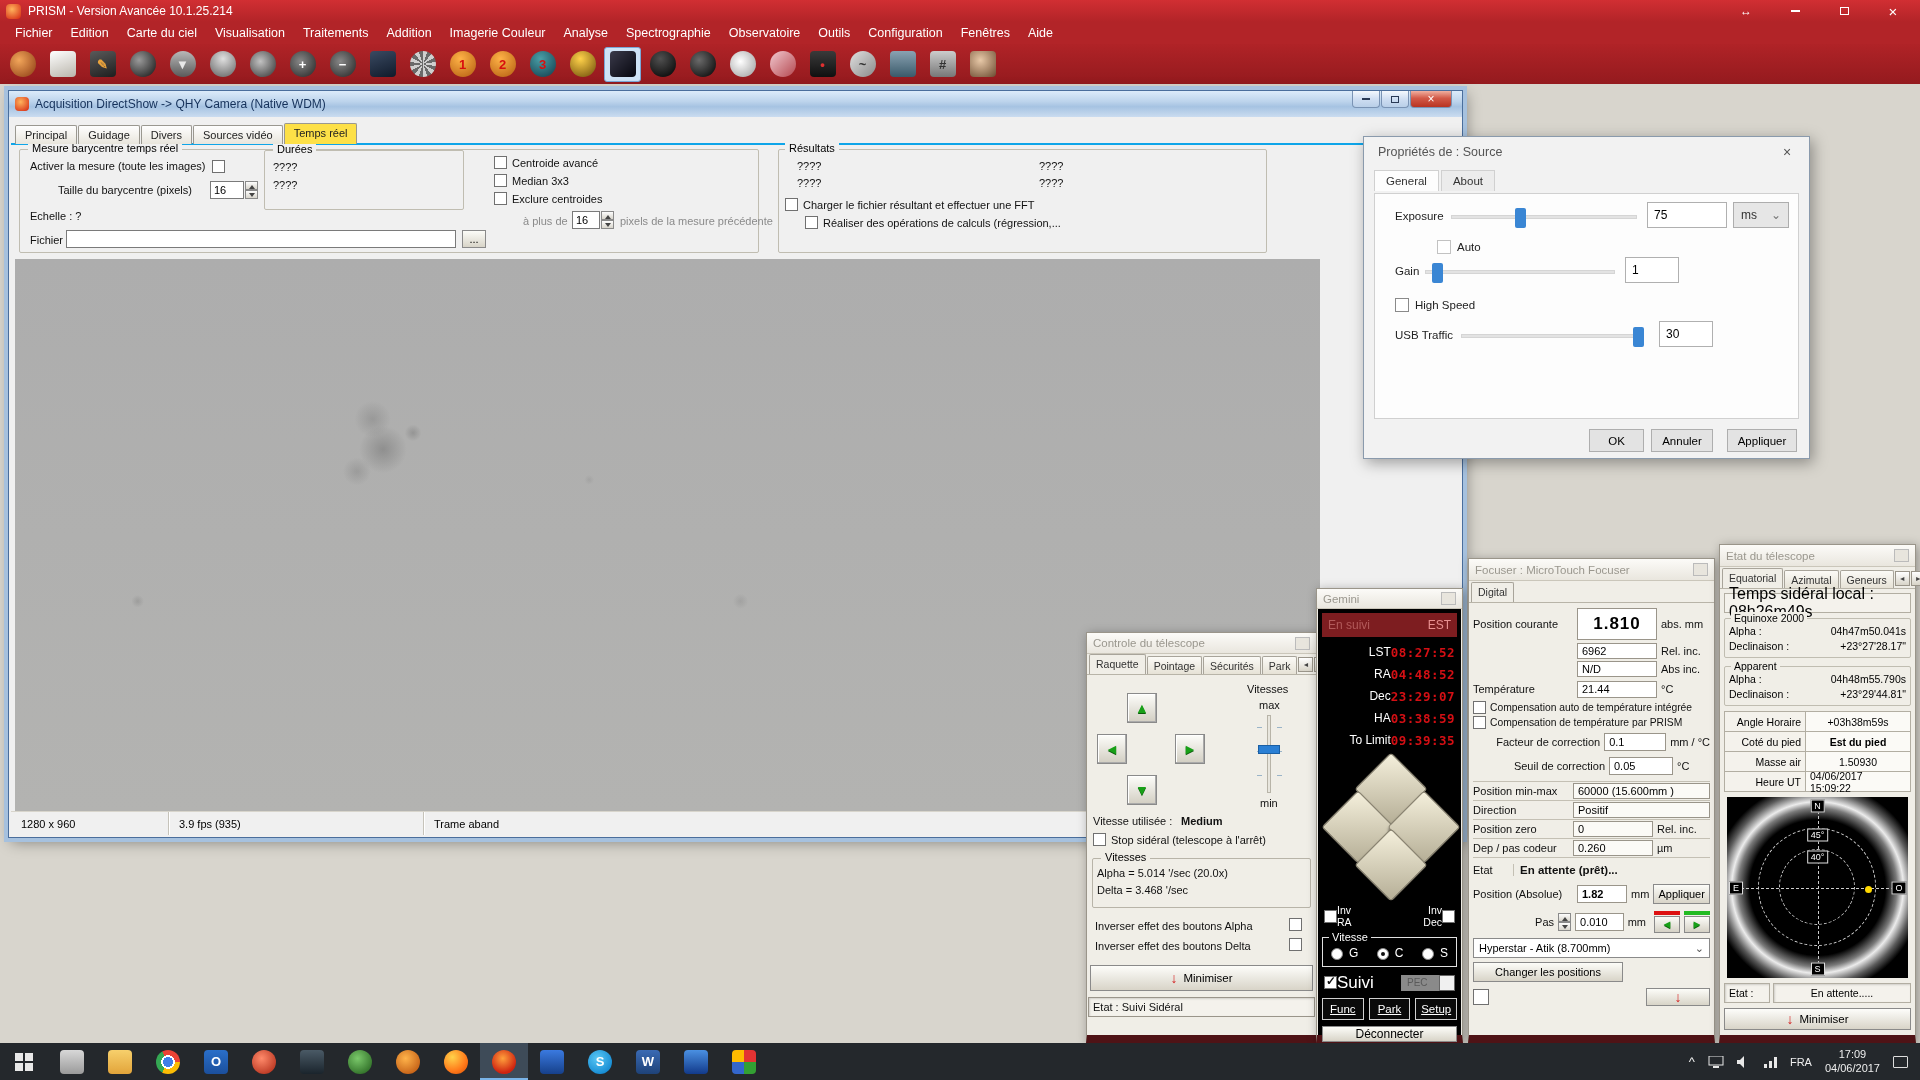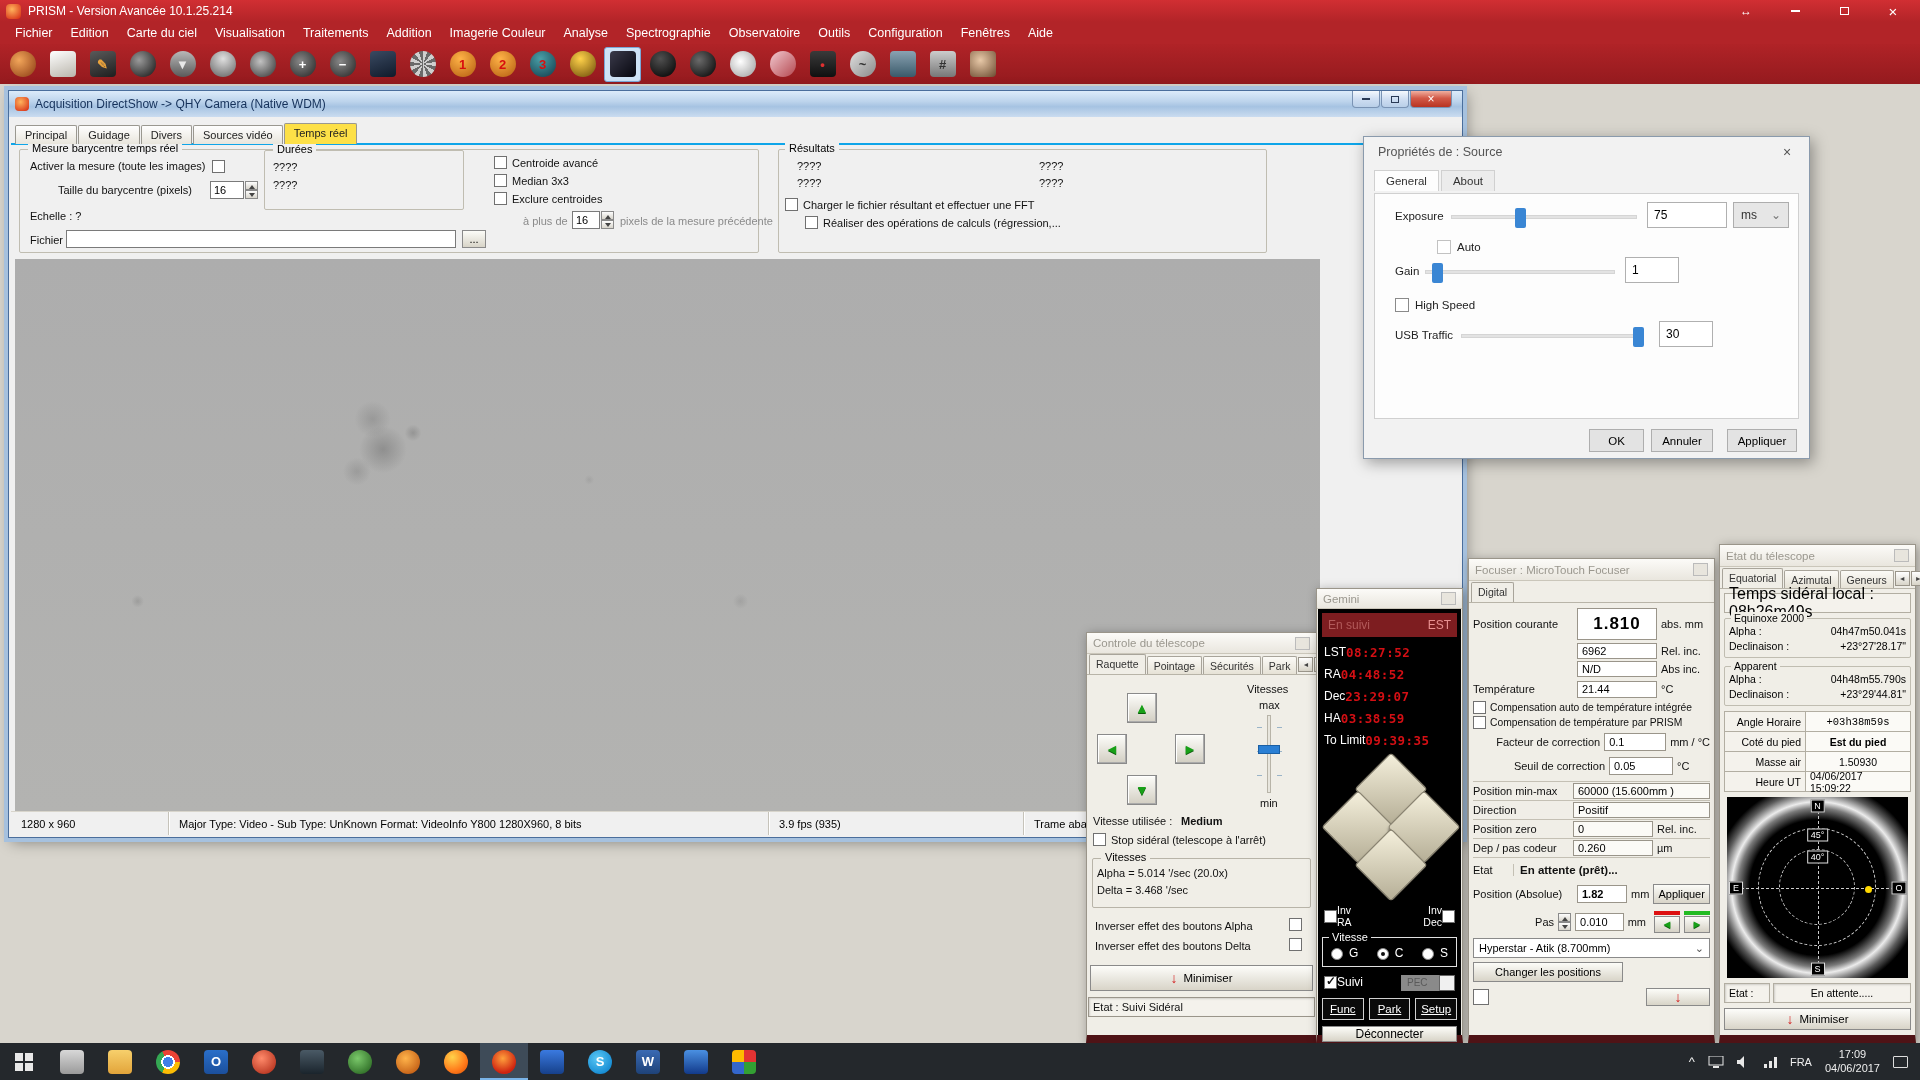--- a/index.html
+++ b/index.html
@@ -89,21 +89,21 @@
   
   .dbtn{position:absolute;width:30px;height:30px;border:1px solid #8a8a8a;background:linear-gradient(#fdfdfa,#d2cec2);box-shadow:inset -1px -1px 0 #aaa,inset 1px 1px 0 #fff;display:flex;align-items:center;justify-content:center}
   .vtrack{position:absolute;width:4px;background:#e8e6de;border:1px solid #b8b4a8}
   .vtick{position:absolute;width:5px;height:1px;background:#9ab4c8}
   .vthumb{position:absolute;width:22px;height:9px;background:#2a7fd4;border:1px solid #1a5fa4}
   .minbtn{border:1px solid #8a8a8a;background:linear-gradient(#fdfdfa,#d8d4c8);display:flex;align-items:center;justify-content:center;gap:6px;font-size:11.5px;position:absolute}
   
   .gbody{position:absolute;left:1px;right:1px;top:20px;bottom:0;background:#000;padding:4px;display:flex;flex-direction:column}
   .ghdr{background:#7d1d20;display:flex;justify-content:space-between;align-items:center;padding:0 6px;height:24px;font-size:12px;flex:none}
   .ghdr .l{color:#b25a5a}.ghdr .r{color:#e89090}
-  .grow{display:flex;justify-content:flex-start;align-items:center;height:22px;padding:0 2px;flex:none}
+  .grow{display:flex;justify-content:flex-end;align-items:center;height:22px;padding:0 2px;flex:none}
   .gl{color:#fff;font-size:12px}
   .gv{font-family:"DejaVu Sans Mono",monospace;color:#d40f14;font-weight:bold;font-size:12.5px;letter-spacing:.5px}
   .gdiam{position:relative;height:150px;flex:none}
   .diamond{position:absolute;width:52px;height:52px;transform:rotate(45deg);background:linear-gradient(135deg,#f5f0dc,#b5ae96);border:1px solid #8a8472;border-radius:4px;box-shadow:2px 2px 3px rgba(0,0,0,.6)}
   .gwhite{color:#fff;font-size:10.5px;line-height:1.15}
   .gfield{border:1px solid #e0e0e0;position:relative;margin:6px 0 4px;padding:9px 8px 5px;flex:none}
   .gfield>.legend{position:absolute;top:-7px;left:6px;background:#000;color:#fff;font-size:11px;padding:0 3px}
   .radio{width:12px;height:12px;border-radius:50%;background:#fff;border:1px solid #888;position:relative;flex:none}
   .radio.sel::after{content:"";position:absolute;left:3px;top:3px;width:4px;height:4px;border-radius:50%;background:#111}
   .gbtn{flex:1;border:1px solid #d0d0d0;background:#0a0a0a;color:#fff;font-size:11.5px;text-decoration:underline;display:flex;align-items:center;justify-content:center;height:22px}
@@ -342,21 +342,20 @@
       <span class="cb" style="position:absolute;left:6px;top:48px"></span>
       <span class="lab" style="position:absolute;left:24px;top:49px">Charger le fichier résultant et effectuer une FFT</span>
       <span class="cb" style="position:absolute;left:26px;top:66px"></span>
       <span class="lab" style="position:absolute;left:44px;top:67px">Réaliser des opérations de calculs (régression,...</span>
     </div>
 
     <div class="a-video"></div>
 
     <div class="a-status">
       <span class="seg" style="width:158px">1280 x 960</span>
-      <span class="seg" style="width:600px">Major Type: Video - Sub Type: UnKnown  Format: VideoInfo Y800 1280X960, 8 bits</span>
       <span class="seg" style="width:255px">3.9 fps (935)</span>
       <span class="seg" style="flex:1;border-right:none">Trame aband</span>
     </div>
   </div>
 </div>
 
 <div class="props">
   <div class="p-title">
     <span>Propriétés de : Source</span>
     <span class="p-close">×</span>
@@ -515,21 +514,21 @@
         <span style="flex:1"></span>
         <span class="radio sel"></span>
           <span class="gwhite" style="font-size:12px">C</span>
         <span style="flex:1"></span>
         <span class="radio"></span>
           <span class="gwhite" style="font-size:12px">S</span>
       </div>
     </div>
     <div class="grow" style="height:24px">
       <span class="cb checked"></span>
-      <span class="gwhite" style="font-size:12px">Suivi</span>
+      <span class="gwhite" style="font-size:17px">Suivi</span>
       <span style="flex:1"></span>
       <span class="pec">
         <span>PEC</span>
         <span class="knob"></span>
       </span>
     </div>
     <div style="display:flex;gap:5px;margin-top:3px;flex:none">
       <span class="gbtn">Func</span>
       <span class="gbtn">Park</span>
       <span class="gbtn">Setup</span>
@@ -687,21 +686,21 @@
           <span>04h48m55.790s</span>
         </div>
       <div class="ekv">
           <span>Declinaison :</span>
           <span>+23°29'44.81"</span>
         </div>
     </div>
     <div style="margin-top: 2px; border-bottom: 1px solid rgb(178, 174, 162);">
         <div class="erow" style="height: 20px;">
           <span class="ecell" style="width: 82px; justify-content: flex-end; border-bottom: none;">Angle Horaire</span>
-          <span class="ecell" style="flex: 1 1 0%; justify-content: center; border-left: none; border-bottom: none; background: rgb(251, 250, 246); font-family: Liberation Mono, monospace;">+03h38m59s</span>
+          <span class="ecell" style="flex: 1 1 0%; justify-content: center; border-left: none; border-bottom: none; background: rgb(251, 250, 246);">+03h38m59s</span>
         </div>
         <div class="erow" style="height: 20px;">
           <span class="ecell" style="width: 82px; justify-content: flex-end; border-bottom: none;">Coté du pied</span>
           <span class="ecell" style="flex: 1 1 0%; justify-content: center; border-left: none; border-bottom: none; background: rgb(251, 250, 246); font-weight: bold;">Est du pied</span>
         </div>
         <div class="erow" style="height: 20px;">
           <span class="ecell" style="width: 82px; justify-content: flex-end; border-bottom: none;">Masse air</span>
           <span class="ecell" style="flex: 1 1 0%; justify-content: center; border-left: none; border-bottom: none; background: rgb(251, 250, 246);">1.50930</span>
         </div>
         <div class="erow" style="height: 20px;">

